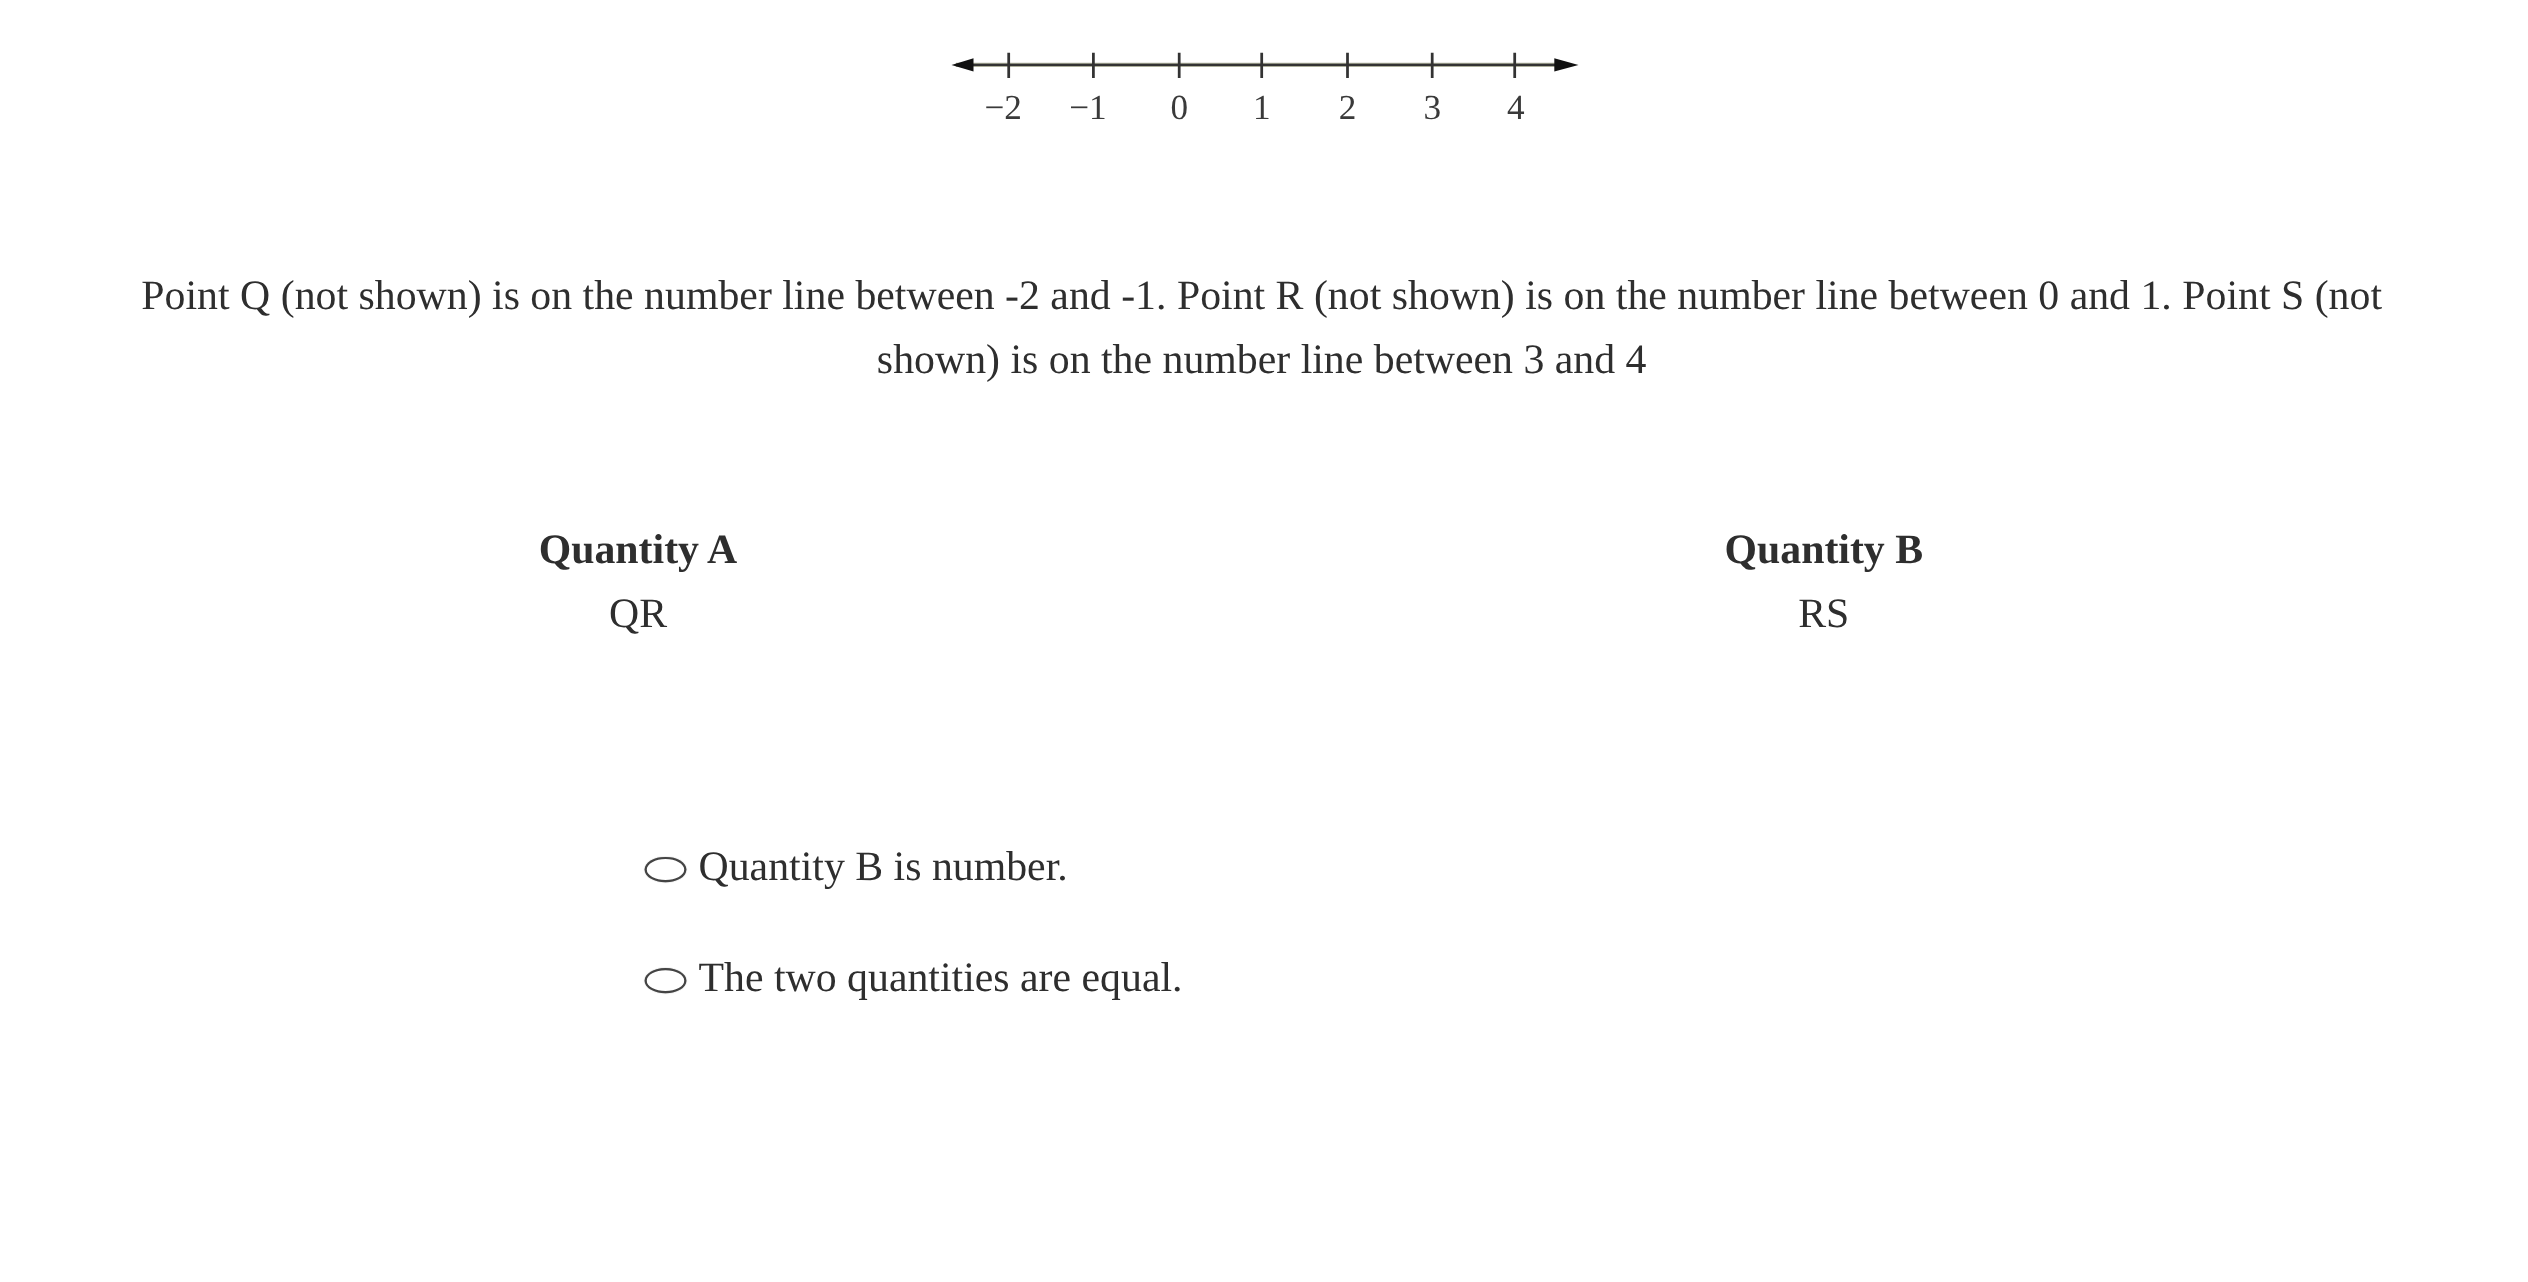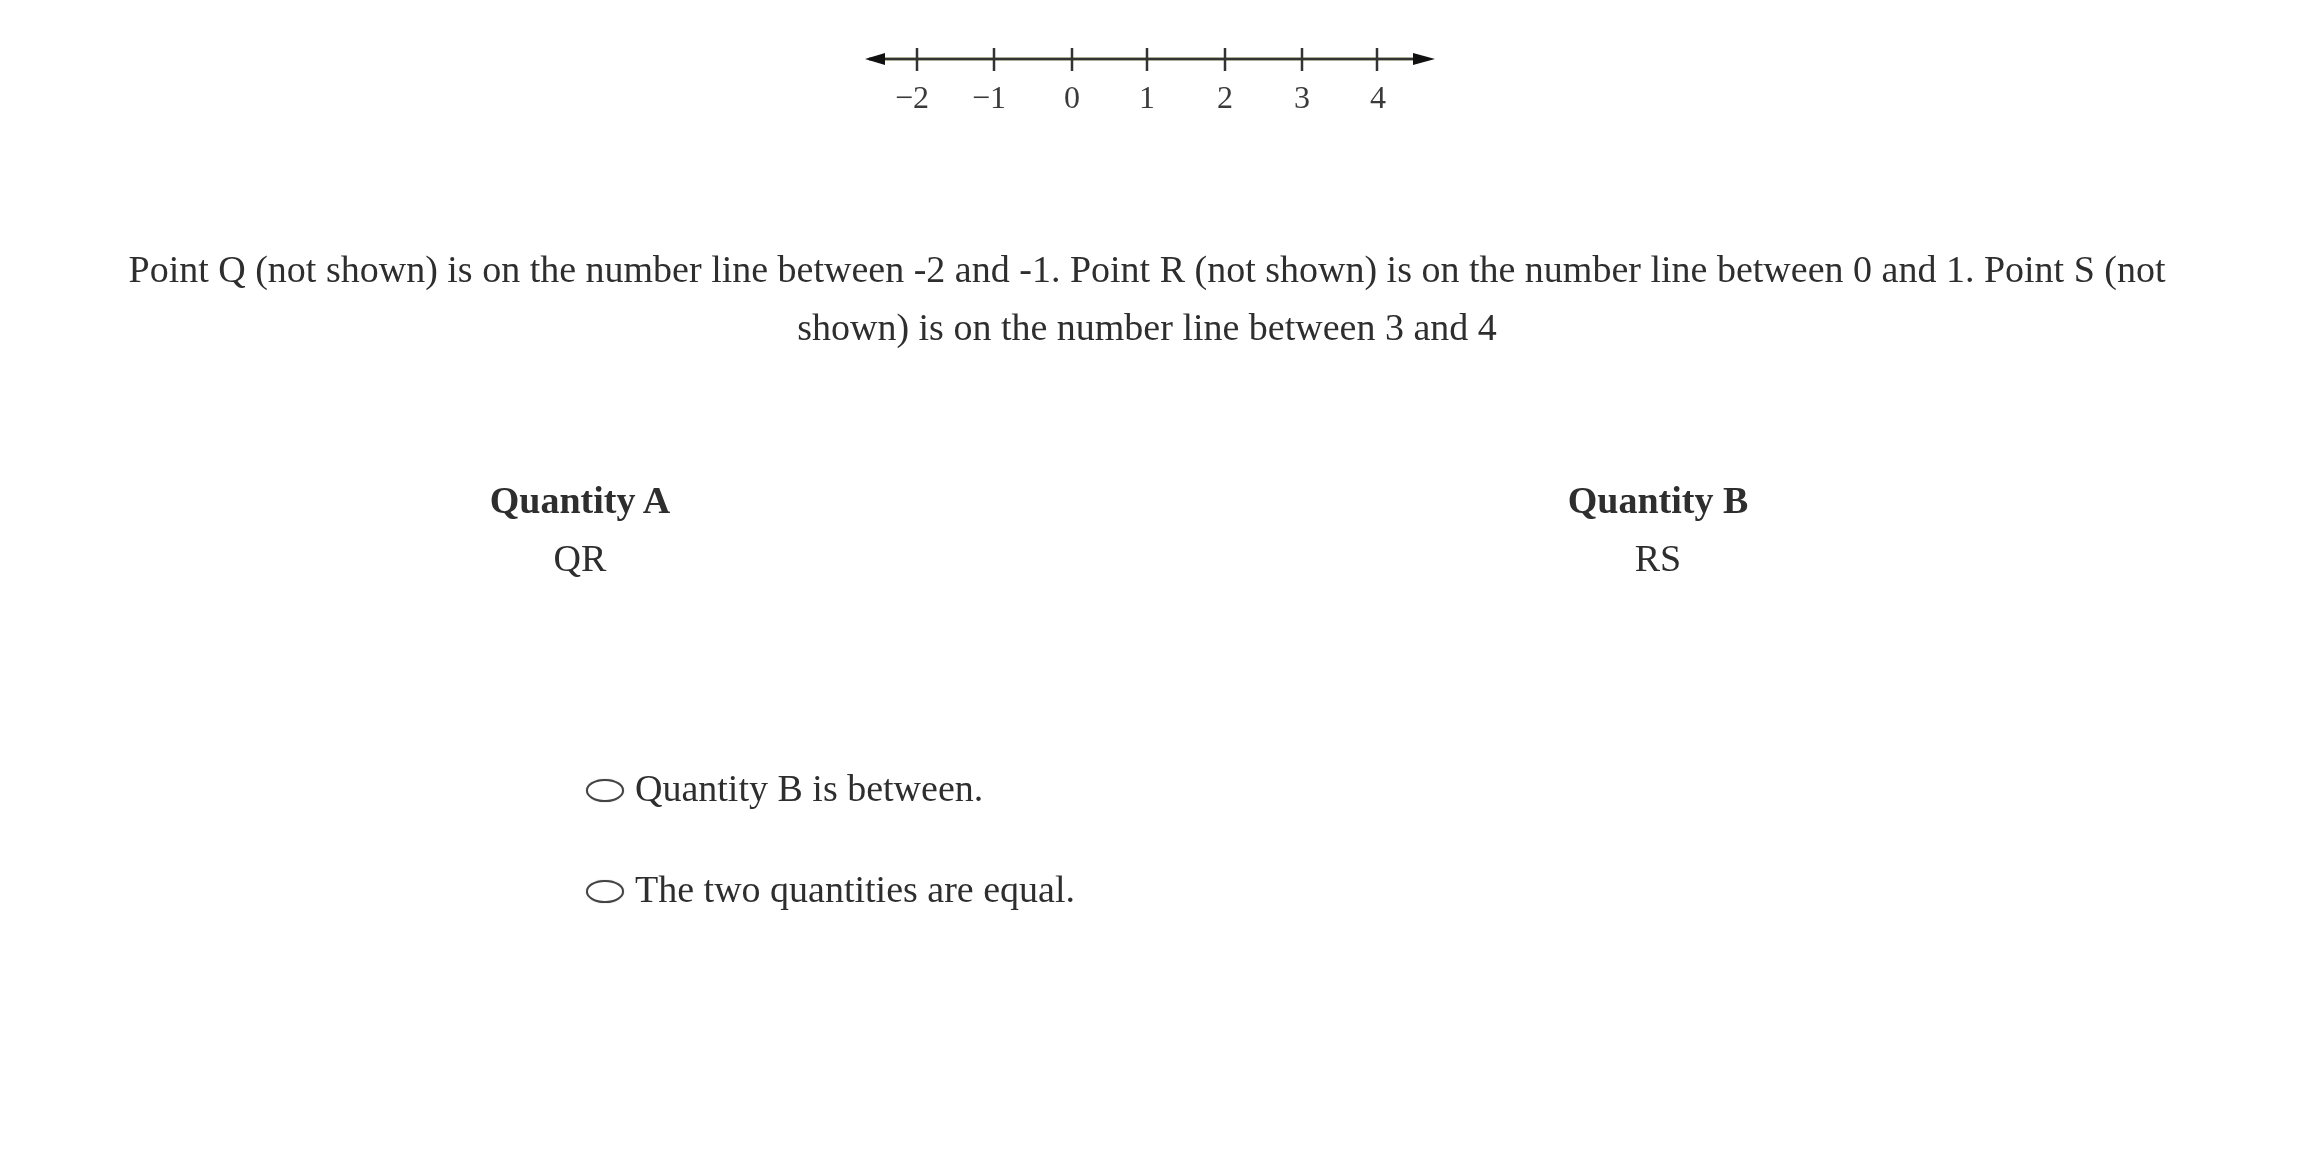--- a/index.html
+++ b/index.html
@@ -54,19 +54,19 @@
 </div>
 
 <div class="qty qty-b">
   <div class="hdr">Quantity B</div>
   <div>RS</div>
 </div>
 
 <div class="options">
   <label class="opt">
     <span class="radio"></span>
-    <span>Quantity B is between.</span>
+    <span>Quantity B is number.</span>
   </label>
   <label class="opt">
     <span class="radio"></span>
     <span>The two quantities are equal.</span>
   </label>
 </div>
 
 </body></html>

